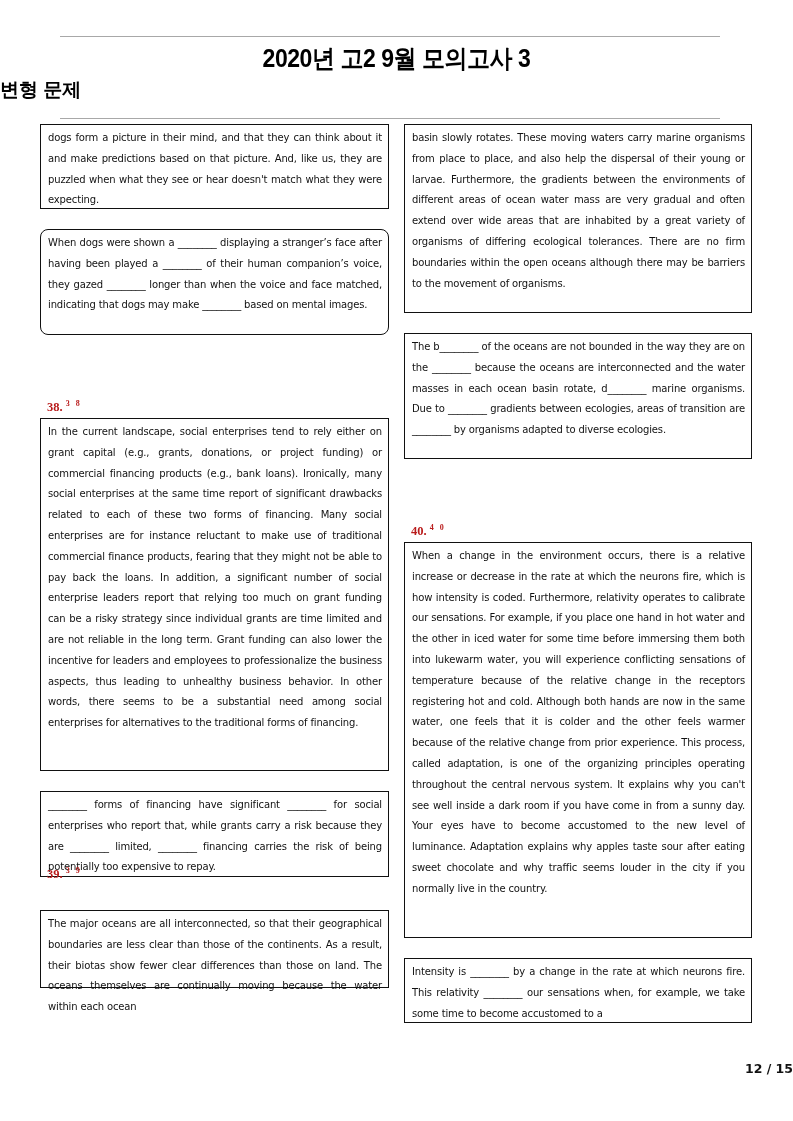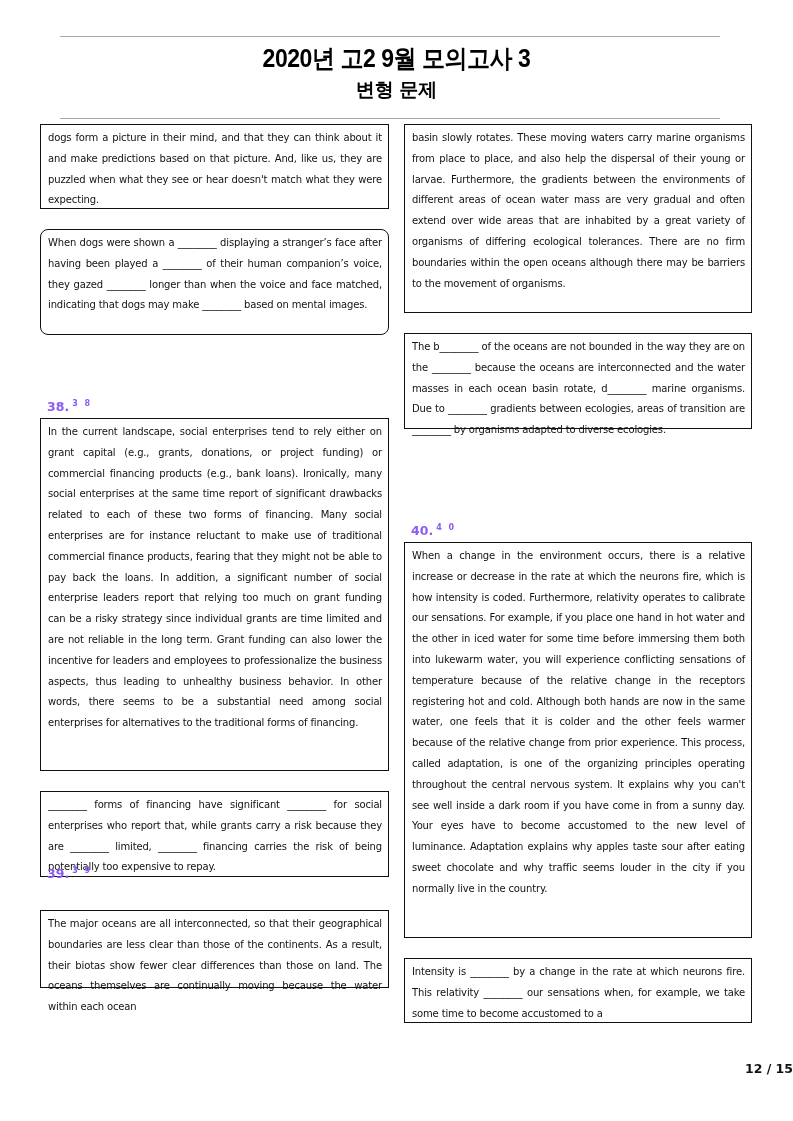--- a/index.html
+++ b/index.html
@@ -9,33 +9,33 @@
     }
     .rule { position: absolute; left: 60px; width: 660px; height: 0; border-top: 1.5px solid #a8a8a8; }
     .rule.top { top: 36px; }
     .rule.bottom { top: 118px; }
     .title {
       position: absolute; top: 42px; left: 0; width: 793px; text-align: center;
       font-family: "Liberation Sans", sans-serif; font-weight: bold; font-size: 25px;
       letter-spacing: -0.5px; color: #000; transform: scaleX(0.92);
     }
     .subtitle {
-      position: absolute; top: 77px; left: 0; width: 793px; text-align: center;
+      position: absolute; top: 77px; left: 0; width: 793px; text-align: left;
       font-family: "Liberation Sans", sans-serif; font-weight: bold; font-size: 19px; color: #000;
     }
     .box {
       position: absolute; border: 1.3px solid #111; box-sizing: border-box;
       padding: 3px 6px 2px 7px;
       font-size: 10px; line-height: 20.8px; text-align: justify;
       text-align-last: left; letter-spacing: -0.15px;
     }
     .col-left { left: 40px; width: 349px; }
     .col-right { left: 404px; width: 348px; }
     .qlabel {
-      position: absolute; font-weight: bold; font-size: 12.5px; color: #8b5cf6;
+      position: absolute; font-weight: bold; font-size: 12.5px; color: #b91c1c; font-family: Liberation Serif, serif;
     }
     .qlabel .sup { font-size: 8px; vertical-align: 5px; margin-left: 3px; font-weight: bold; letter-spacing: 2px; }
     .page-num {
       position: absolute; top: 1061px; left: 0; width: 793px; text-align: right;
       font-weight: bold; font-size: 12.5px;
     }
   </style>
 </head>
 <body>
 
@@ -51,20 +51,20 @@
 <div class="qlabel" style="left:47px;top:399px;"><span>38.</span><span class="sup">3 8</span></div>
 <div class="box col-left" style="top:418px;height:353px;">In the current landscape, social enterprises tend to rely either on grant capital (e.g., grants, donations, or project funding) or commercial financing products (e.g., bank loans). Ironically, many social enterprises at the same time report of significant drawbacks related to each of these two forms of financing. Many social enterprises are for instance reluctant to make use of traditional commercial finance products, fearing that they might not be able to pay back the loans. In addition, a significant number of social enterprise leaders report that relying too much on grant funding can be a risky strategy since individual grants are time limited and are not reliable in the long term. Grant funding can also lower the incentive for leaders and employees to professionalize the business aspects, thus leading to unhealthy business behavior. In other words, there seems to be a substantial need among social enterprises for alternatives to the traditional forms of financing.</div>
 
 <div class="box col-left" style="top:791px;height:86px;">________ forms of financing have significant ________ for social enterprises who report that, while grants carry a risk because they are ________ limited, ________ financing carries the risk of being potentially too expensive to repay.</div>
 
 <div class="qlabel" style="left:47px;top:866px;"><span>39.</span><span class="sup">3 9</span></div>
 <div class="box col-left" style="top:910px;height:78px;">The major oceans are all interconnected, so that their geographical boundaries are less clear than those of the continents. As a result, their biotas show fewer clear differences than those on land. The oceans themselves are continually moving because the water within each ocean</div>
 
 <div class="box col-right" style="top:124px;height:189px;">basin slowly rotates. These moving waters carry marine organisms from place to place, and also help the dispersal of their young or larvae. Furthermore, the gradients between the environments of different areas of ocean water mass are very gradual and often extend over wide areas that are inhabited by a great variety of organisms of differing ecological tolerances. There are no firm boundaries within the open oceans although there may be barriers to the movement of organisms.</div>
 
-<div class="box col-right" style="top:333px;height:96px;">The b________ of the oceans are not bounded in the way they are on the ________ because the oceans are interconnected and the water masses in each ocean basin rotate, d________ marine organisms. Due to ________ gradients between ecologies, areas of transition are ________ by organisms adapted to diverse ecologies.</div>
+<div class="box col-right" style="top:333px;height:126px;">The b________ of the oceans are not bounded in the way they are on the ________ because the oceans are interconnected and the water masses in each ocean basin rotate, d________ marine organisms. Due to ________ gradients between ecologies, areas of transition are ________ by organisms adapted to diverse ecologies.</div>
 
 <div class="qlabel" style="left:411px;top:523px;"><span>40.</span><span class="sup">4 0</span></div>
 <div class="box col-right" style="top:542px;height:396px;">When a change in the environment occurs, there is a relative increase or decrease in the rate at which the neurons fire, which is how intensity is coded. Furthermore, relativity operates to calibrate our sensations. For example, if you place one hand in hot water and the other in iced water for some time before immersing them both into lukewarm water, you will experience conflicting sensations of temperature because of the relative change in the receptors registering hot and cold. Although both hands are now in the same water, one feels that it is colder and the other feels warmer because of the relative change from prior experience. This process, called adaptation, is one of the organizing principles operating throughout the central nervous system. It explains why you can't see well inside a dark room if you have come in from a sunny day. Your eyes have to become accustomed to the new level of luminance. Adaptation explains why apples taste sour after eating sweet chocolate and why traffic seems louder in the city if you normally live in the country.</div>
 
 <div class="box col-right" style="top:958px;height:65px;">Intensity is ________ by a change in the rate at which neurons fire. This relativity ________ our sensations when, for example, we take some time to become accustomed to a</div>
 
 <div class="page-num">12 / 15</div>
 
 </body></html>

